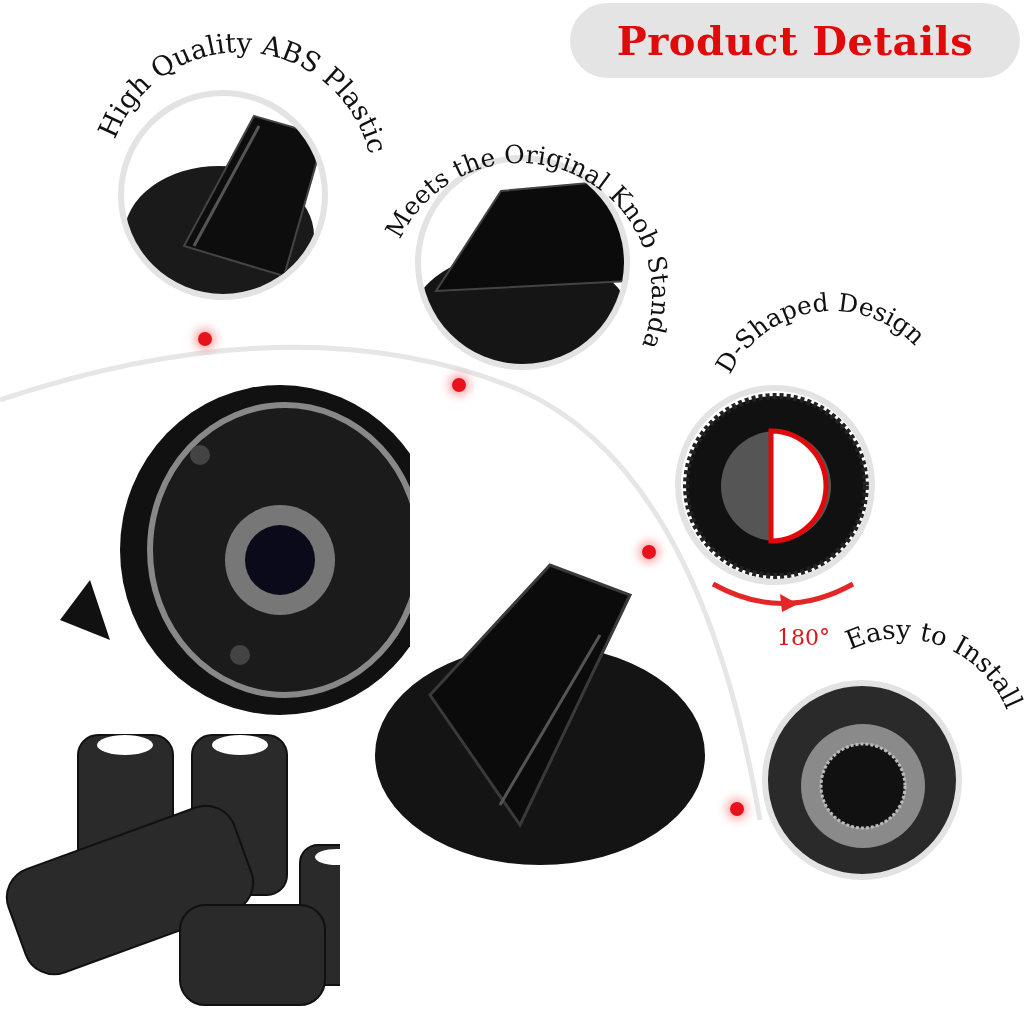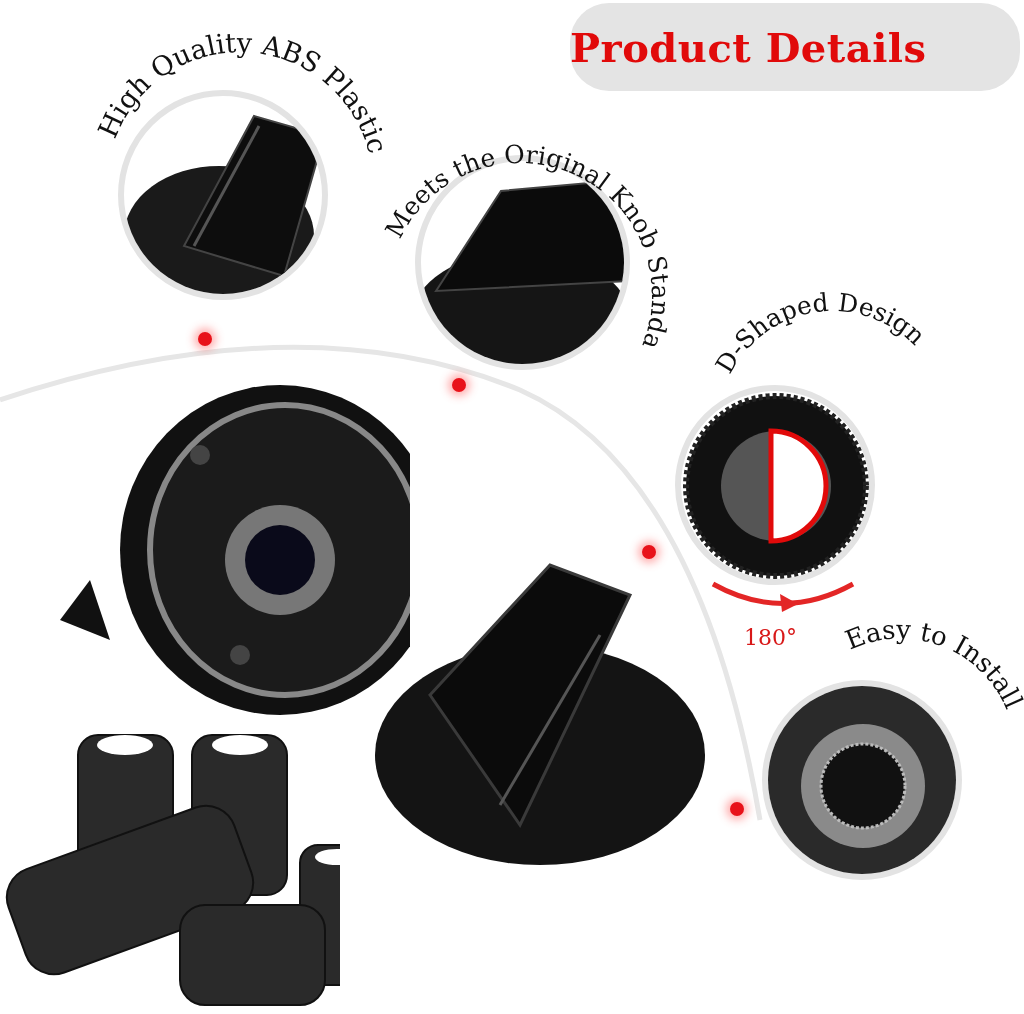--- a/index.html
+++ b/index.html
@@ -1,18 +1,18 @@
 <!DOCTYPE html>
 <html><head>
 <meta charset="utf-8">
 <style>
   html,body{margin:0;padding:0;background:#fff;}
   body{width:1024px;height:1014px;position:relative;overflow:hidden;font-family:"DejaVu Serif",serif;}
   .abs{position:absolute;}
-  .pill{left:570px;top:3px;width:450px;height:88px;border-radius:39px;background:#e4e4e4;display:flex;align-items:center;justify-content:flex-start;}
+  .pill{left:570px;top:3px;width:450px;height:75px;border-radius:39px;background:#e4e4e4;display:flex;align-items:center;justify-content:center;}
   .pill span{color:#e10a0a;font-family:"DejaVu Serif",serif;font-size:40px;font-weight:bold;letter-spacing:0.5px;}
   .arc-line{left:0;top:0;}
   .circle{border-radius:50%;background:#fff;border:6px solid #e3e3e3;box-sizing:border-box;overflow:hidden;}
   .dot{width:14px;height:14px;border-radius:50%;background:#e8121a;box-shadow:0 0 8px 4px rgba(255,80,80,0.45);}
   .curved{overflow:visible;}
   .curved text{font-family:"DejaVu Serif",serif;fill:#111;}
   .deg{color:#d81818;font-size:22px;font-family:"DejaVu Serif",serif;}
 </style>
 </head>
 <body>
@@ -68,21 +68,21 @@
   <defs>
       <path id="p3" d="M10,60 A110,110 0 0 1 215,160"></path>
     </defs>
   <text font-size="25"><textPath href="#p3">D-Shaped Design</textPath></text>
 </svg>
 
 <svg class="abs" style="left:708px;top:578px" width="150" height="40">
   <path d="M5,6 Q75,45 145,6" fill="none" stroke="#e32626" stroke-width="5"></path>
   <polygon points="90,26 72,16 74,34" fill="#e32626"></polygon>
 </svg>
-<div class="abs deg" style="left:744px;top:625px">180°</div>
+<div class="abs deg" style="left:777px;top:625px">180°</div>
 
 <div class="abs circle" style="left:762px;top:680px;width:200px;height:200px">
   <svg width="190" height="190">
     <rect width="190" height="190" fill="#2a2a2a"></rect>
     <circle cx="95" cy="100" r="62" fill="#8a8a8a"></circle>
     <circle cx="95" cy="100" r="42" fill="#111" stroke="#bbb" stroke-width="3" stroke-dasharray="3 2"></circle>
   </svg>
 </div>
 <svg class="abs curved" style="left:840px;top:610px" width="190" height="160">
   <defs>

